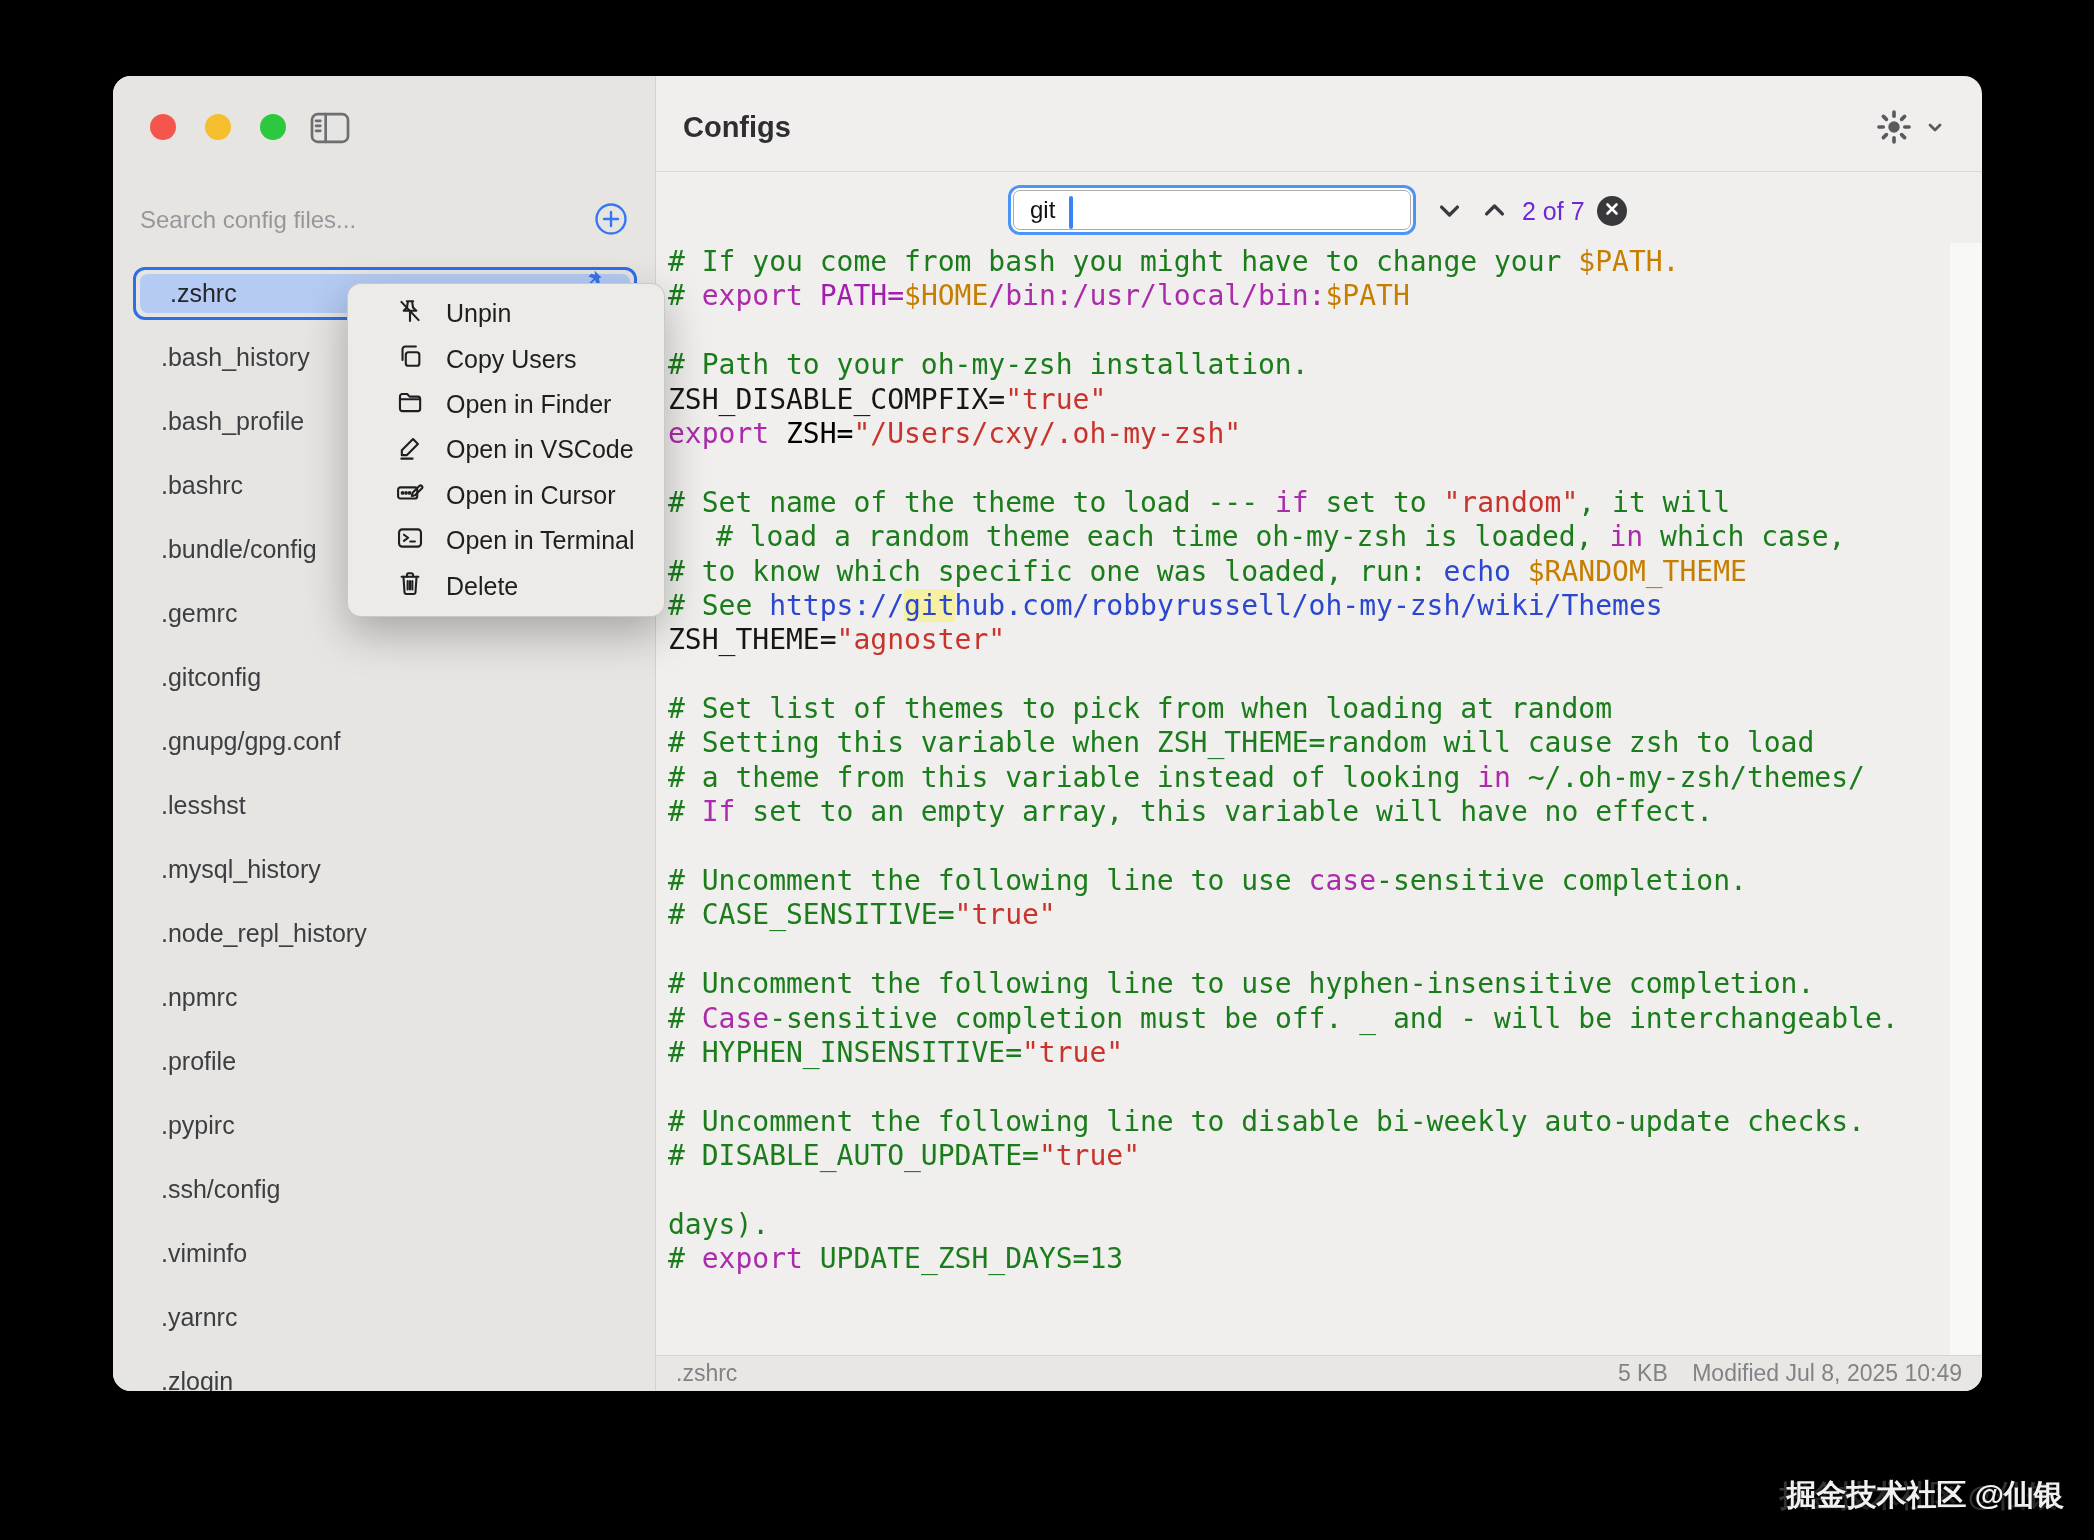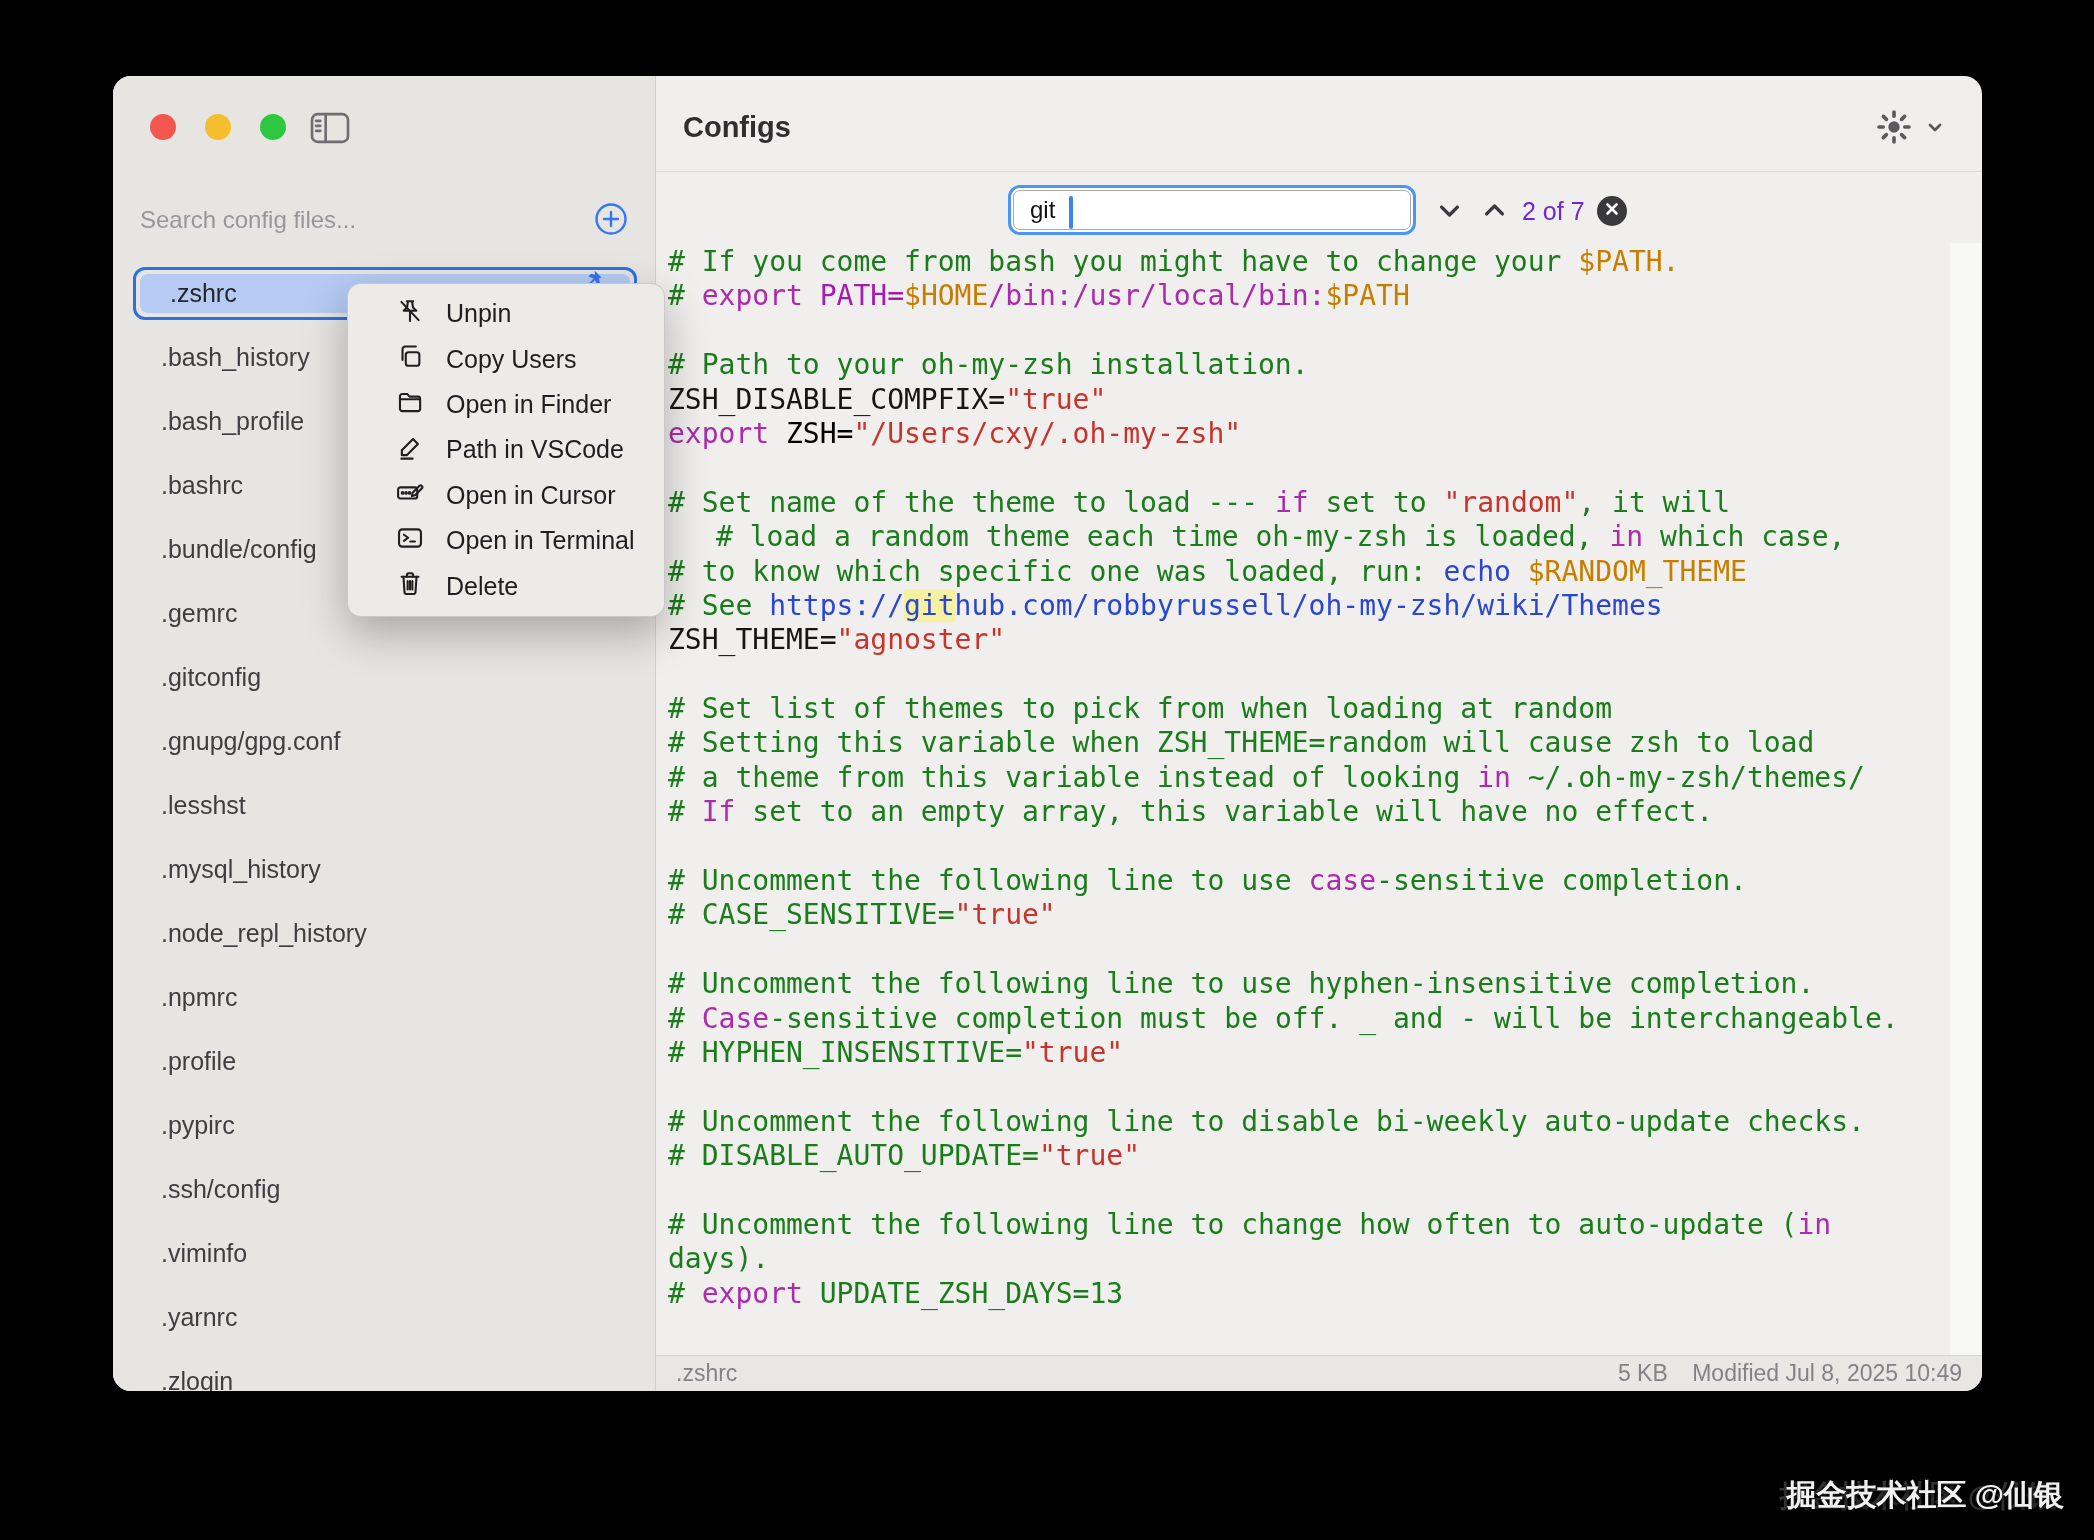--- a/index.html
+++ b/index.html
@@ -138,21 +138,21 @@
             <path d="M3.4 7.2a2 2 0 0 1 2-2h4.2l2.1 2.2h7a2 2 0 0 1 2 2v8.4a2 2 0 0 1-2 2H5.4a2 2 0 0 1-2-2z"></path>
             <path d="M3.4 9.6h17.2"></path>
           </svg></span>
         <span>Open in Finder</span>
       </div>
       <div class="menu-item">
         <span><svg viewBox="0 0 24 24" width="28" height="28" fill="none" stroke="#1F1F21" stroke-width="1.8" stroke-linecap="round" stroke-linejoin="round">
             <path d="M14.6 5.2l4.2 4.2L9.2 19H5v-4.2z"></path>
             <line x1="4.6" y1="22" x2="14.2" y2="22"></line>
           </svg></span>
-        <span>Path in VSCode</span>
+        <span>Open in VSCode</span>
       </div>
       <div class="menu-item">
         <span><svg viewBox="0 0 24 24" width="28" height="28" fill="none" stroke="#1F1F21" stroke-width="1.8" stroke-linecap="round" stroke-linejoin="round">
             <rect x="1.8" y="8" width="16.4" height="9.6" rx="2"></rect>
             <circle cx="5.6" cy="12.8" r="0.7" fill="#1F1F21"></circle>
             <circle cx="8.6" cy="12.8" r="0.7" fill="#1F1F21"></circle>
             <circle cx="11.6" cy="12.8" r="0.7" fill="#1F1F21"></circle>
             <path d="M13.6 15.4l.6-2.7 6-6a1.5 1.5 0 0 1 2.1 2.1l-6 6z"></path>
           </svg></span>
         <span>Open in Cursor</span>
@@ -248,21 +248,20 @@
       <div class="code-line"><span style="color: rgb(26, 124, 26);"># Uncomment the following line to use </span><span style="color: rgb(172, 43, 172);">case</span><span style="color: rgb(26, 124, 26);">-sensitive completion.</span></div>
       <div class="code-line"><span style="color: rgb(26, 124, 26);"># CASE_SENSITIVE=</span><span style="color: rgb(200, 52, 44);">"true"</span></div>
       <div class="code-line"></div>
       <div class="code-line"><span style="color: rgb(26, 124, 26);"># Uncomment the following line to use hyphen-insensitive completion.</span></div>
       <div class="code-line"><span style="color: rgb(26, 124, 26);"># </span><span style="color: rgb(172, 43, 172);">Case</span><span style="color: rgb(26, 124, 26);">-sensitive completion must be off. _ and - will be interchangeable.</span></div>
       <div class="code-line"><span style="color: rgb(26, 124, 26);"># HYPHEN_INSENSITIVE=</span><span style="color: rgb(200, 52, 44);">"true"</span></div>
       <div class="code-line"></div>
       <div class="code-line"><span style="color: rgb(26, 124, 26);"># Uncomment the following line to disable bi-weekly auto-update checks.</span></div>
       <div class="code-line"><span style="color: rgb(26, 124, 26);"># DISABLE_AUTO_UPDATE=</span><span style="color: rgb(200, 52, 44);">"true"</span></div>
       <div class="code-line"></div>
-      <div class="code-line"><span style="color: rgb(26, 124, 26);"># Uncomment the following line to change how often to auto-update (</span><span style="color: rgb(172, 43, 172);">in</span></div>
       <div class="code-line"><span style="color: rgb(26, 124, 26);">days).</span></div>
       <div class="code-line"><span style="color: rgb(26, 124, 26);"># </span><span style="color: rgb(172, 43, 172);">export </span><span style="color: rgb(26, 124, 26);">UPDATE_ZSH_DAYS=13</span></div>
     </div>
 
   <div id="status-bar">
     <span>.zshrc</span>
     <span id="status-right">
       <span>5 KB</span>
       <span>Modified Jul 8, 2025 10:49</span>
     </span>

